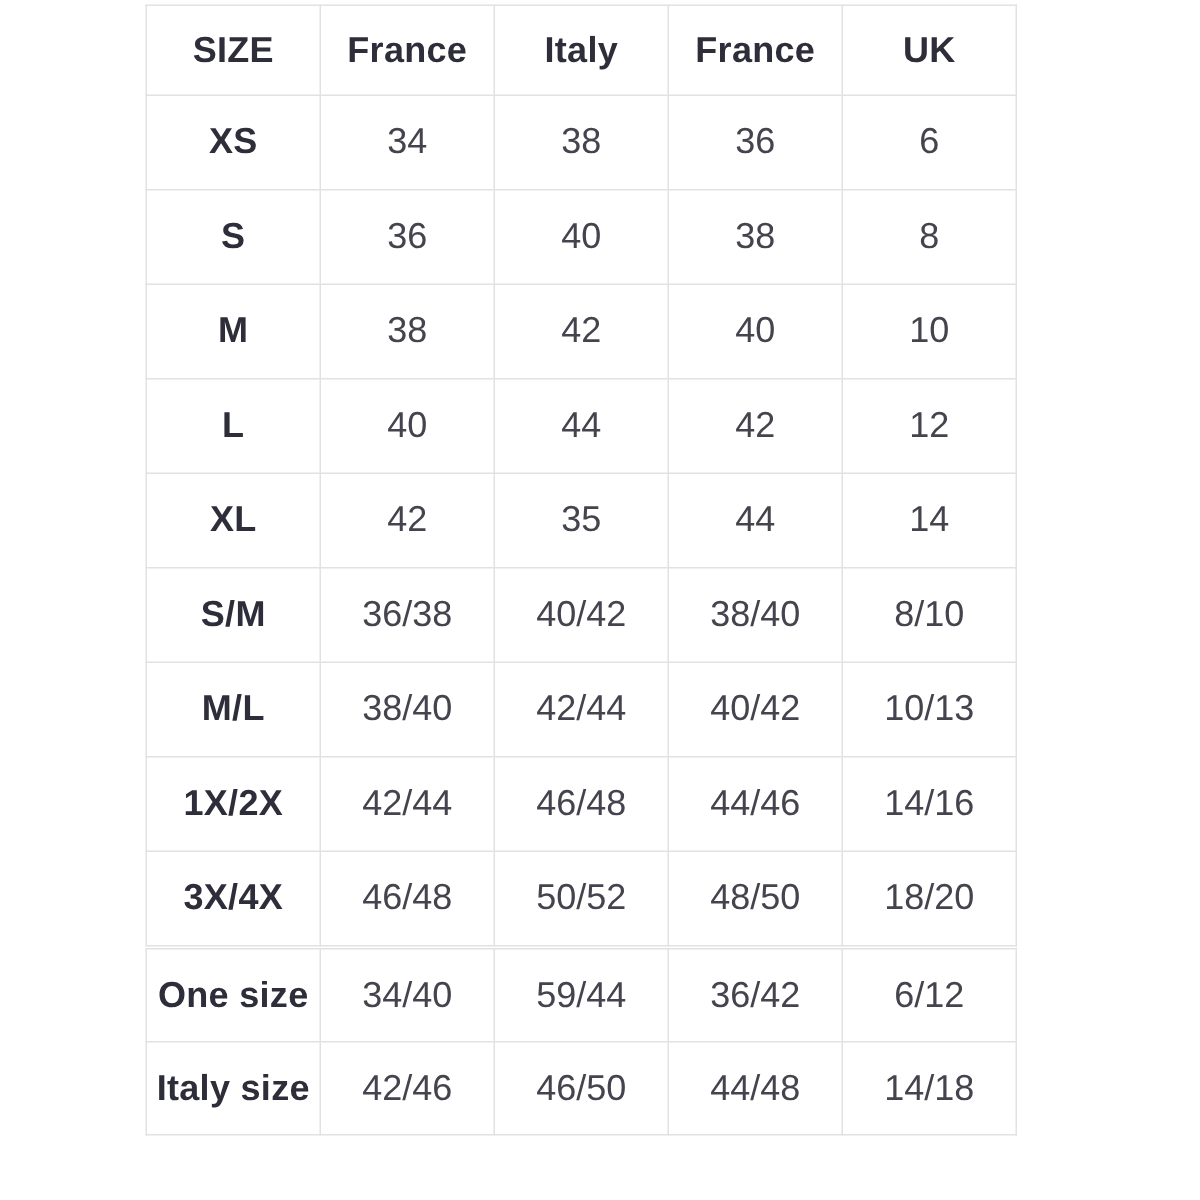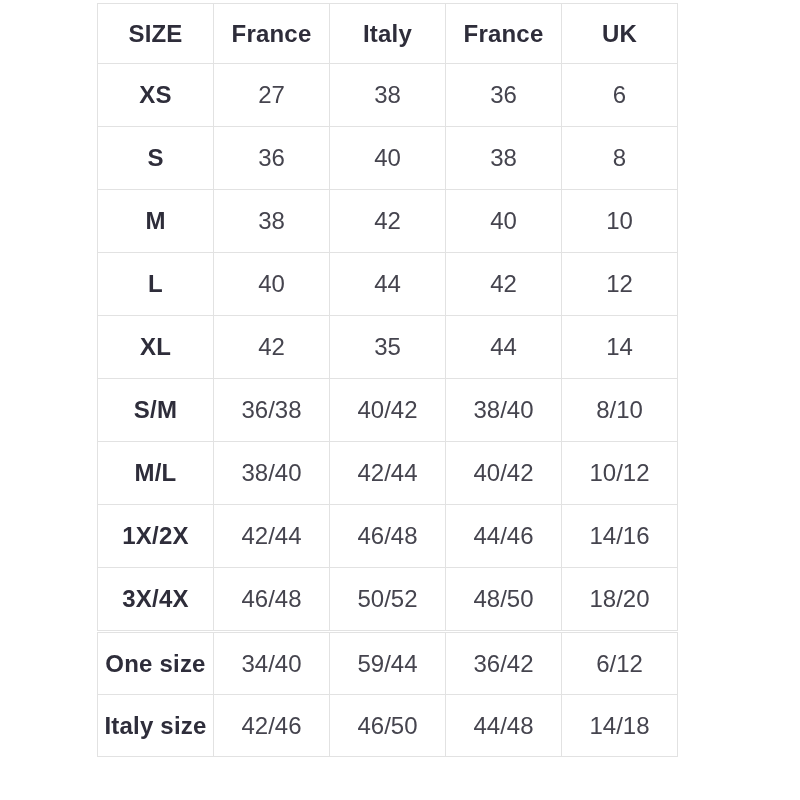--- a/index.html
+++ b/index.html
@@ -54,21 +54,21 @@
       <th>SIZE</th>
       <th>France</th>
       <th>Italy</th>
       <th>France</th>
       <th>UK</th>
     </tr>
   </thead>
   <tbody>
     <tr>
       <th>XS</th>
-      <td>27</td>
+      <td>34</td>
       <td>38</td>
       <td>36</td>
       <td>6</td>
     </tr>
     <tr>
       <th>S</th>
       <td>36</td>
       <td>40</td>
       <td>38</td>
       <td>8</td>
@@ -99,21 +99,21 @@
       <td>36/38</td>
       <td>40/42</td>
       <td>38/40</td>
       <td>8/10</td>
     </tr>
     <tr>
       <th>M/L</th>
       <td>38/40</td>
       <td>42/44</td>
       <td>40/42</td>
-      <td>10/12</td>
+      <td>10/13</td>
     </tr>
     <tr>
       <th>1X/2X</th>
       <td>42/44</td>
       <td>46/48</td>
       <td>44/46</td>
       <td>14/16</td>
     </tr>
     <tr>
       <th>3X/4X</th>

